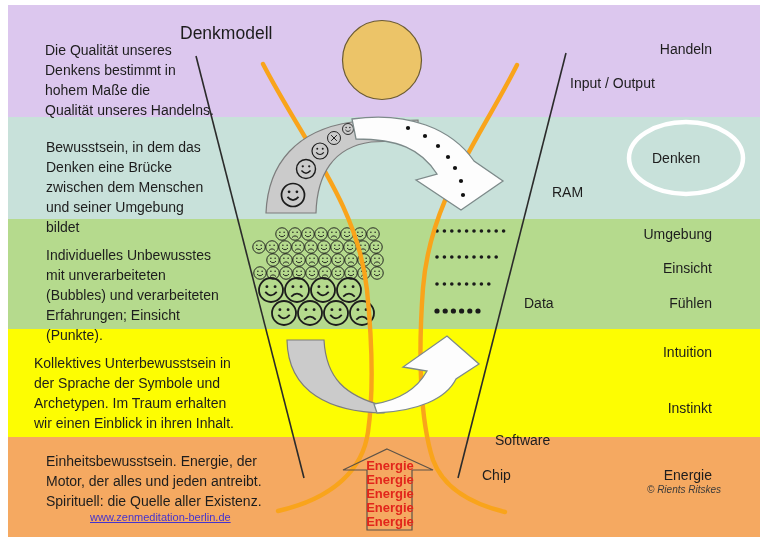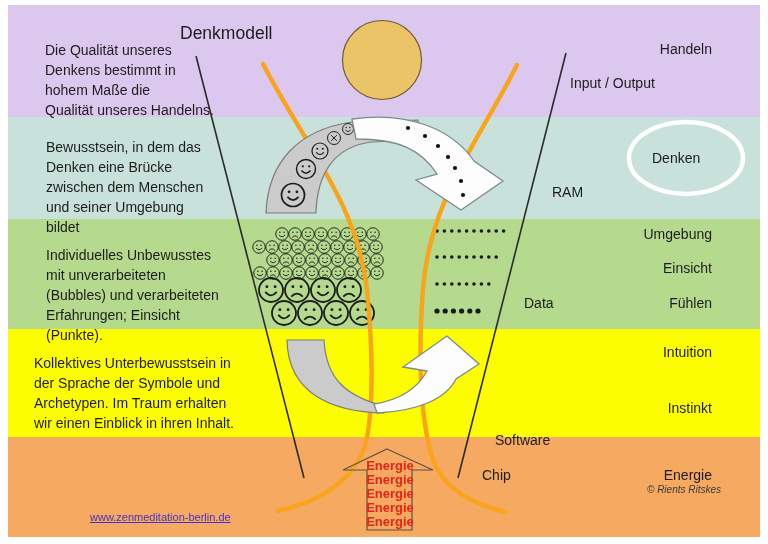--- a/index.html
+++ b/index.html
@@ -327,20 +327,23 @@
 bildet</div>
   <div class="txt band-text" style="left:46px;top:245px;">Individuelles Unbewusstes
 mit unverarbeiteten
 (Bubbles) und verarbeiteten
  Erfahrungen; Einsicht
 (Punkte).</div>
   <div class="txt band-text" style="left:34px;top:353px;">Kollektives Unterbewusstsein in
 der Sprache der Symbole und
 Archetypen. Im Traum erhalten
 wir einen Einblick in ihren Inhalt.</div>
+  <div class="txt band-text" style="left:46px;top:451px;">Einheitsbewusstsein. Energie, der
+Motor, der alles und jeden antreibt.
+Spirituell: die Quelle aller Existenz.</div>
 
   <div class="txt lbl" style="left:570px;top:75px;">Input / Output</div>
   <div class="txt lbl" style="left:552px;top:184px;">RAM</div>
   <div class="txt lbl" style="left:524px;top:295px;">Data</div>
   <div class="txt lbl" style="left:495px;top:395px;margin-top:37px;">Software</div>
   <div class="txt lbl" style="left:482px;top:467px;">Chip</div>
 
   <div class="txt lbl lbl-right" style="top:41px;">Handeln</div>
   <div class="txt lbl denken-lbl">Denken</div>
   <div class="txt lbl lbl-right" style="top:226px;">Umgebung</div>

